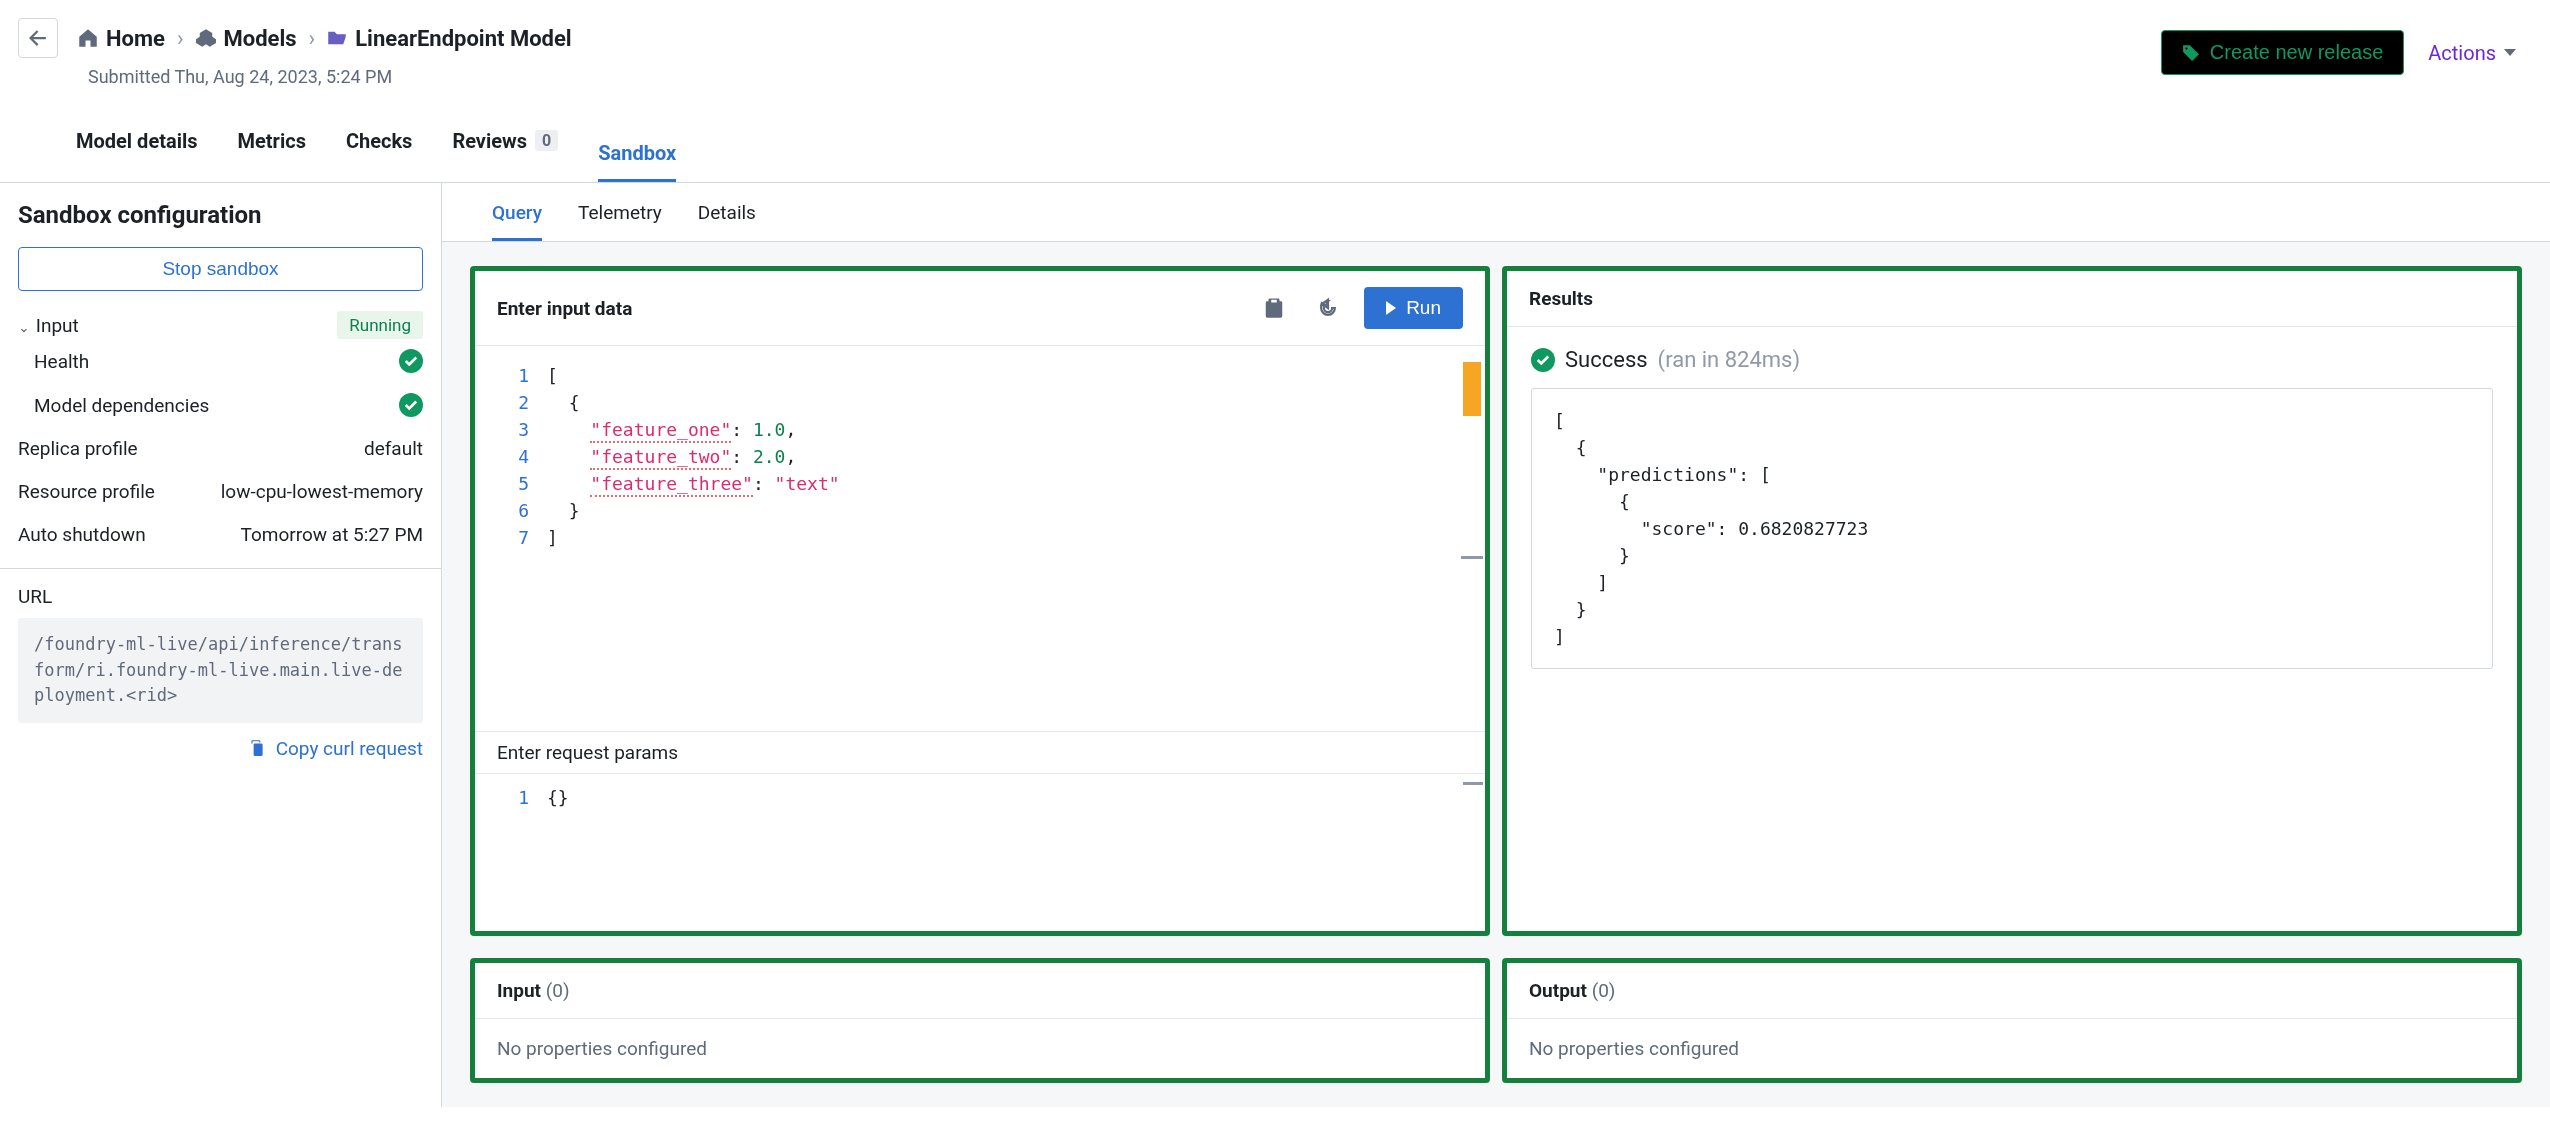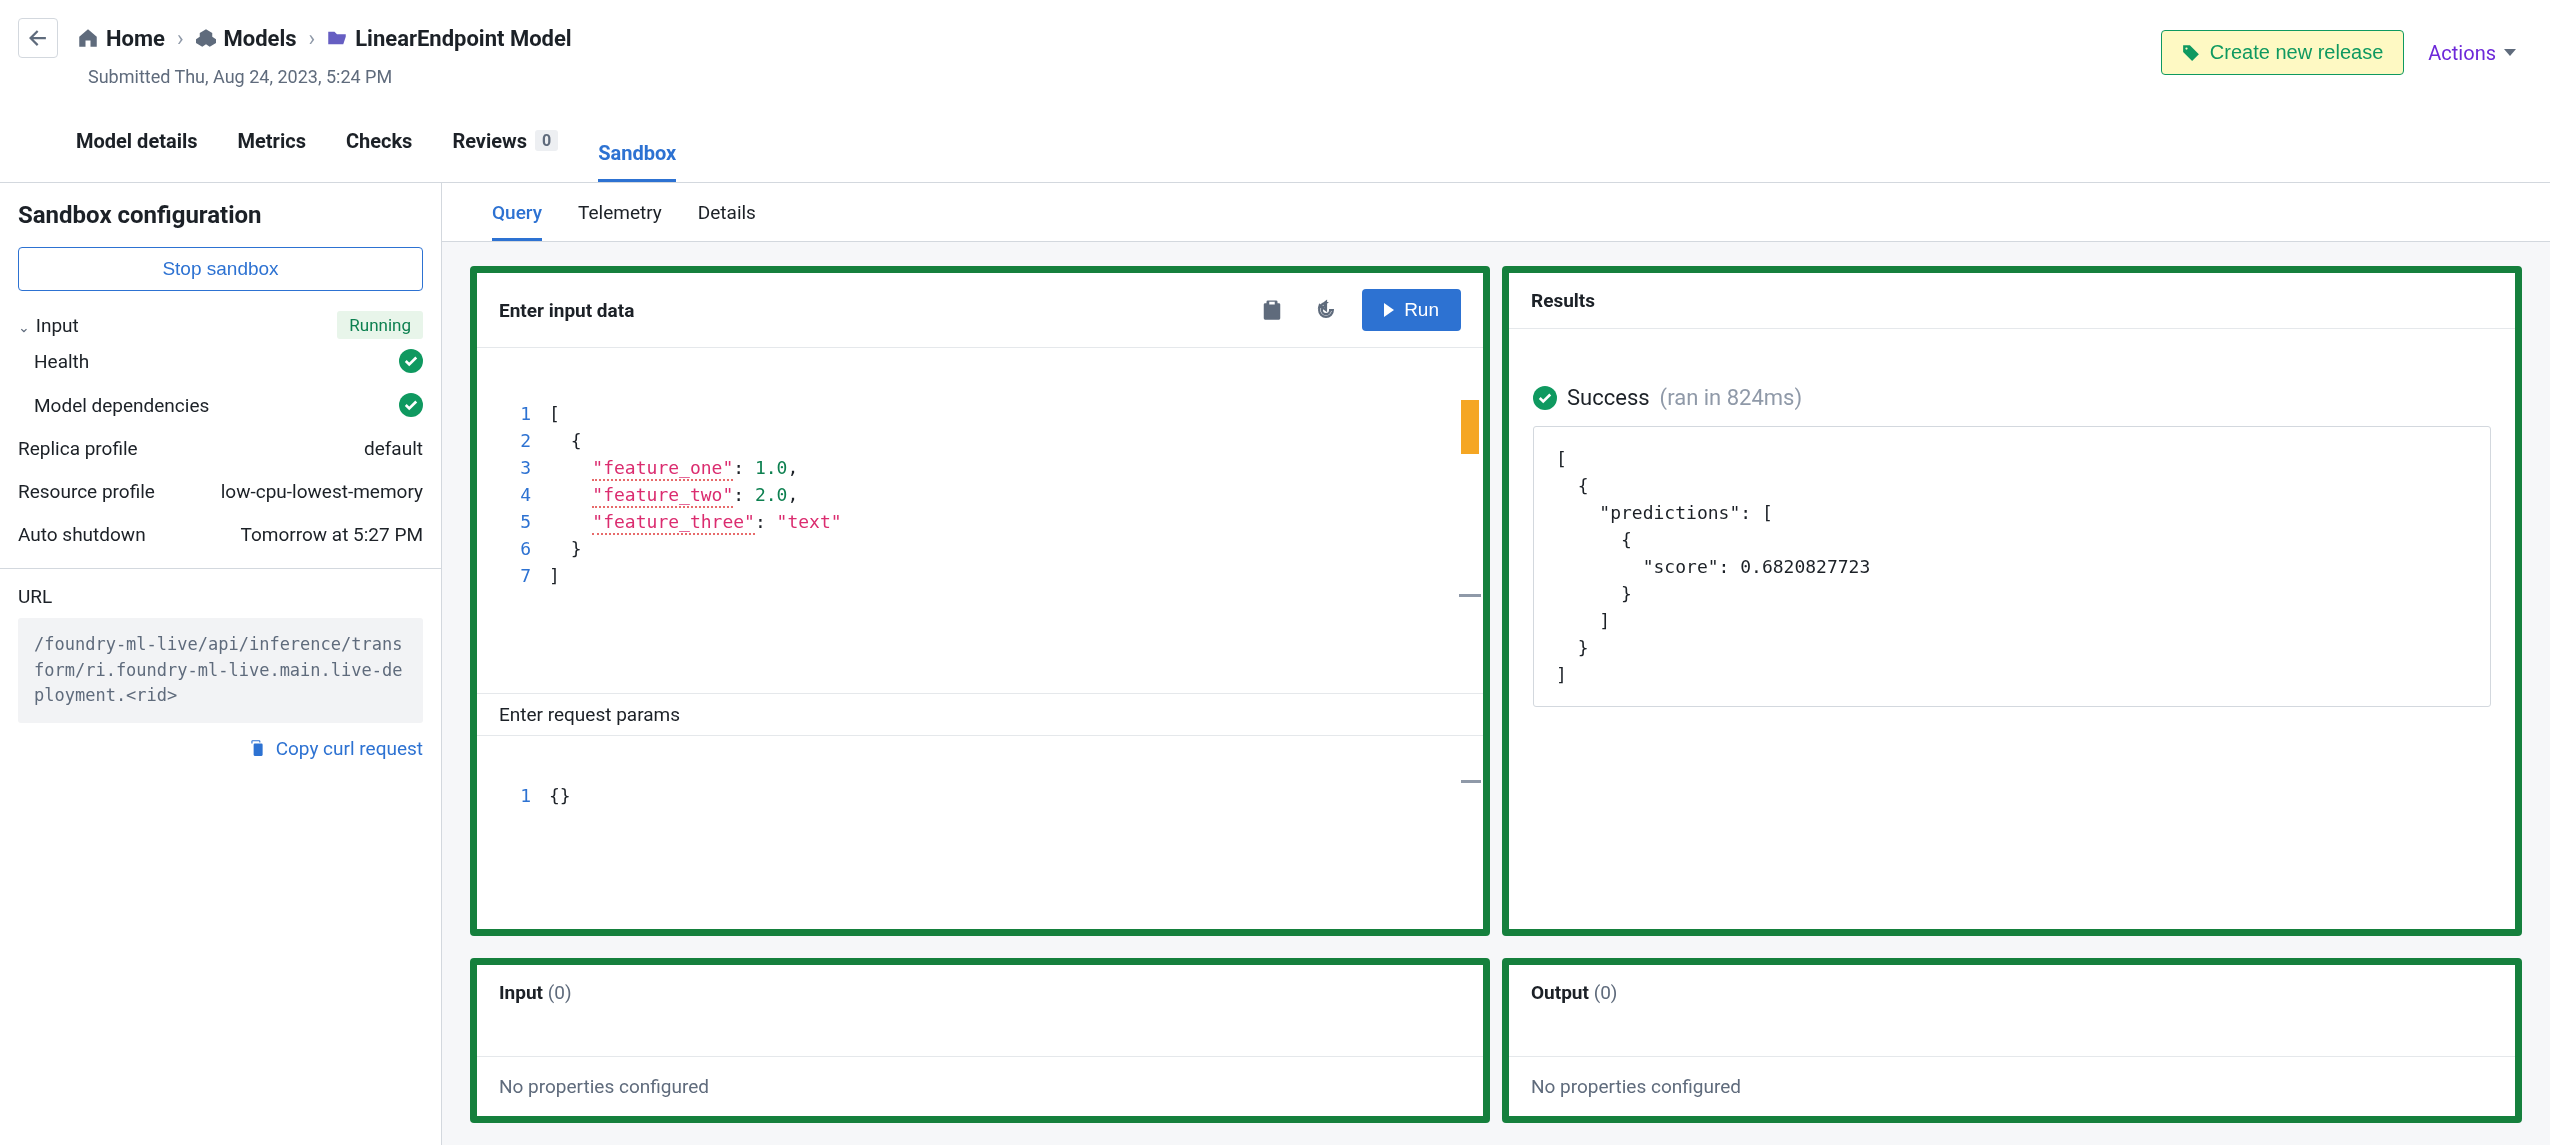--- a/index.html
+++ b/index.html
@@ -27,21 +27,21 @@
     width: 40px; height: 40px; border: 1px solid #d3d8de; border-radius: 4px;
     display:flex; align-items:center; justify-content:center; color:#5f6b7c;
     cursor:pointer; margin-right:8px; font-size:18px;
   }
   .crumb { display:flex; align-items:center; gap:8px; color:#1c2127; font-weight:700; }
   .crumb svg { width:20px; height:20px; }
   .crumb-sep { color:#8f99a8; font-weight:400; }
   .submitted { font-size:18px; color:#5f6b7c; margin-left: 70px; }
   .header-actions { display:flex; gap:18px; align-items:center; }
   .btn-outline-green {
-    border:1px solid #0f9960; color:#0f9960; background:#fef9c3;
+    border:1px solid #0f9960; color:#0f9960; background:#000000;
     padding:10px 20px; border-radius:4px; font-size:20px;
     display:flex; align-items:center; gap:10px; cursor:pointer;
   }
   .btn-outline-green svg { width:18px; height:18px; fill:#0f9960; }
   .actions-dd { display:flex; align-items:center; gap:8px; font-size:20px; color:#6d28d9; cursor:pointer; padding:10px 6px;}
   .actions-dd .caret { width:0;height:0;border-left:6px solid transparent;border-right:6px solid transparent;border-top:7px solid #5f6b7c;}
   
   .top-tabs {
     display:flex; gap:40px; padding: 26px 0 0 76px;
     border-bottom:1px solid #d3d8de; font-size:20px;
@@ -74,21 +74,21 @@
     font-size:17px; padding:14px 16px; border-radius:3px; margin-top:10px; line-height:1.5; word-break:break-all;}
   .copy-curl { display:flex; justify-content:flex-end; gap:10px; color:#2d72d2; font-size:19px; margin-top:14px; cursor:pointer; align-items:center;}
   .copy-curl svg { width:18px; height:18px; fill:#2d72d2;}
   
   .main { flex:1; display:flex; flex-direction:column; }
   .sub-tabs { display:flex; gap:36px; padding: 18px 0 0 50px; border-bottom:1px solid #d3d8de; font-size:19px;}
   .sub-tab { padding-bottom:14px; cursor:pointer; color:#1c2127; }
   .sub-tab.active { color:#2d72d2; border-bottom:3px solid #2d72d2; font-weight:500;}
   .canvas { background:#f6f7f9; padding:24px 28px; flex:1; }
   .two-col { display:flex; gap:12px; }
-  .panel { background:#fff; border:7px solid #15803d; border-radius:4px; flex:1; display:flex; flex-direction:column;gap:36px;}
+  .panel { background:#fff; border:5px solid #15803d; border-radius:4px; flex:1; display:flex; flex-direction:column;}
   .panel-head { display:flex; align-items:center; justify-content:space-between; padding:16px 22px; border-bottom:1px solid #e5e8eb; }
   .panel-head.no-border { border-bottom: none; }
   .panel-title { font-size:19px; font-weight:700; }
   .panel-title .count { font-weight:400; color:#5f6b7c; }
   .panel-actions { display:flex; align-items:center; gap:18px; }
   .icon-btn { width:36px; height:36px; display:flex; align-items:center; justify-content:center; color:#5f6b7c; cursor:pointer; border-radius:3px;}
   .icon-btn svg { width:22px; height:22px; fill:currentColor;}
   .run-btn { background:#2d72d2; color:#fff; border:none; padding:10px 22px; font-size:19px; border-radius:4px; display:flex; align-items:center; gap:10px; cursor:pointer;}
   .run-btn .tri { width:0;height:0;border-top:7px solid transparent;border-bottom:7px solid transparent;border-left:10px solid #fff;}
   

